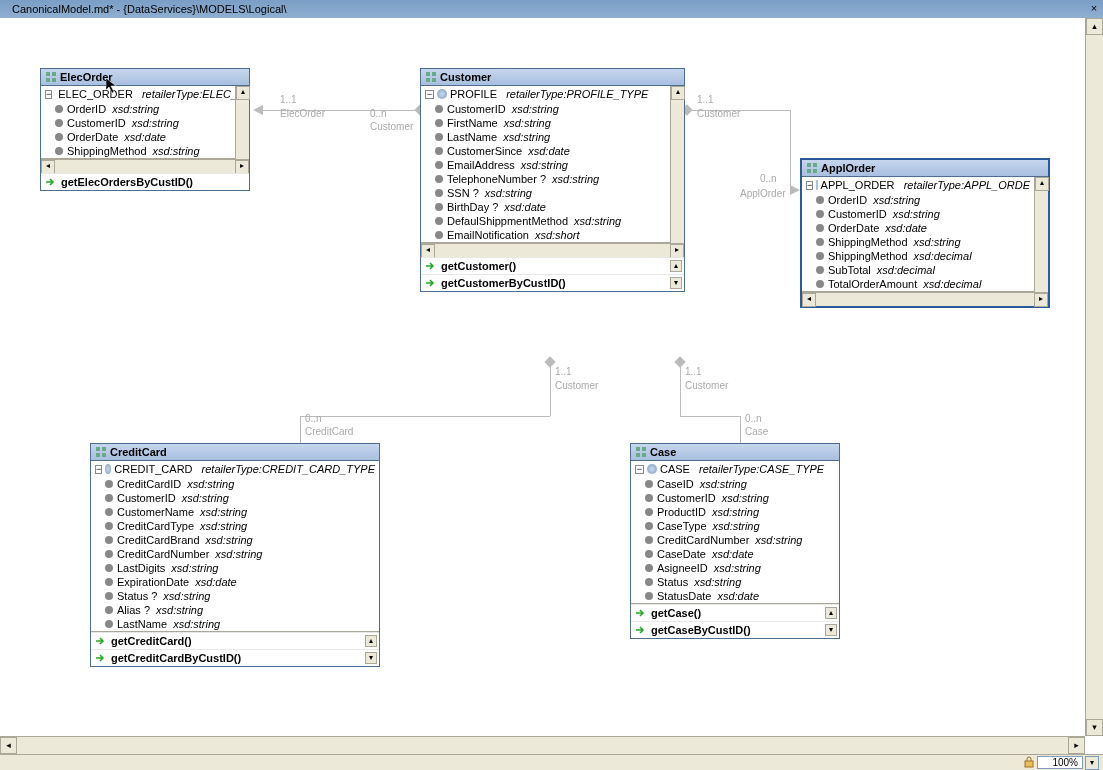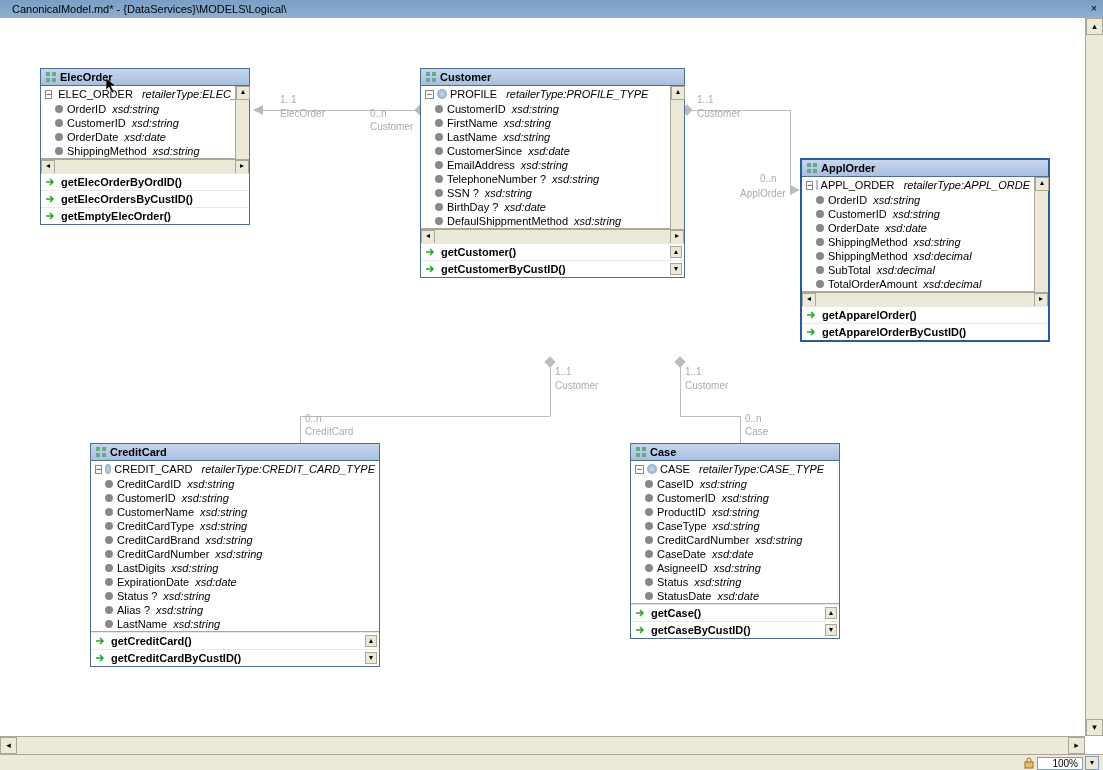--- a/index.html
+++ b/index.html
@@ -7,21 +7,21 @@
 .titlebar { background: linear-gradient(#7a9ec5, #96b4d4); height: 24px; line-height: 18px; padding: 0 12px; color: #000; border-bottom: 1px solid #5a7a9a; position: relative; }
 .titlebar-close { position: absolute; right: 2px; top: 2px; width: 14px; height: 14px; text-align: center; line-height: 12px; cursor: pointer; }
 .canvas { position: absolute; top: 18px; left: 0; right: 18px; bottom: 34px; background: #fff; overflow: hidden; }
 .vscroll { position: absolute; top: 18px; right: 0; width: 18px; bottom: 34px; background: #ece9d8; border-left: 1px solid #aca899; }
 .vscroll .up, .vscroll .down { height: 17px; background: #ece9d8; border: 1px solid #aca899; text-align: center; line-height: 15px; font-size: 9px; }
 .vscroll .down { position: absolute; bottom: 0; left: 0; right: 0; }
 .hscroll { position: absolute; left: 0; right: 18px; bottom: 16px; height: 18px; background: #ece9d8; border-top: 1px solid #aca899; }
 .hscroll .left, .hscroll .right { width: 17px; height: 17px; background: #ece9d8; border: 1px solid #aca899; text-align: center; line-height: 15px; font-size: 9px; display: inline-block; }
 .hscroll .right { position: absolute; right: 0; top: 0; }
 .statusbar { position: absolute; bottom: 0; left: 0; right: 0; height: 16px; background: #ece9d8; border-top: 1px solid #aca899; }
-.zoom { position: absolute; right: 4px; bottom: 0; display: flex; align-items: center; gap: 2px; }
+.zoom { position: absolute; right: 4px; bottom: 0; display: flex; align-items: flex-start; gap: 2px; }
 .zoom-val { border: 1px solid #7f9db9; background: #fff; padding: 0 4px; font-size: 10px; width: 46px; display: inline-block; text-align: right; }
 .zoom-dd { border: 1px solid #7f9db9; background: #ece9d8; width: 14px; height: 14px; text-align: center; line-height: 12px; font-size: 8px; }
 .lock-icon { width: 12px; height: 12px; display: inline-block; }
 
 .entity { position: absolute; background: #fff; border: 1px solid #4f6d8f; }
 .entity.selected { border: 2px solid #2b5a9b; }
 .entity-header { background: linear-gradient(#c6d6ed, #a8bfdf); padding: 2px 4px; font-weight: bold; border-bottom: 1px solid #4f6d8f; display: flex; align-items: center; gap: 3px; }
 .entity-icon { width: 12px; height: 12px; display: inline-block; }
 .entity-body { background: #fff; border-bottom: 1px solid #aca899; }
 .type-row { padding: 2px 4px; display: flex; align-items: center; gap: 3px; white-space: nowrap; overflow: hidden; }
@@ -141,33 +141,21 @@
           <div class="sb-btn">◂</div>
           <div class="sb-track"></div>
           <div class="sb-btn">▸</div>
         </div>
     </div>
     <div class="methods">
       <div class="method">
           <svg class="method-icon" viewBox="0 0 12 10">
             <path d="M1 5 L8 5 M5 2 L8 5 L5 8" stroke="#2a2" stroke-width="1.5" fill="none"></path>
           </svg>
-          <span class="method-name">getElecOrderByOrdID()</span>
-        </div>
-      <div class="method">
-          <svg class="method-icon" viewBox="0 0 12 10">
-            <path d="M1 5 L8 5 M5 2 L8 5 L5 8" stroke="#2a2" stroke-width="1.5" fill="none"></path>
-          </svg>
           <span class="method-name">getElecOrdersByCustID()</span>
-        </div>
-      <div class="method">
-          <svg class="method-icon" viewBox="0 0 12 10">
-            <path d="M1 5 L8 5 M5 2 L8 5 L5 8" stroke="#2a2" stroke-width="1.5" fill="none"></path>
-          </svg>
-          <span class="method-name">getEmptyElecOrder()</span>
         </div>
     </div>
   </div>
 
   <div class="entity" style="left:420px; top:50px; width:265px;">
     <div class="entity-header">
       <svg class="entity-icon" viewBox="0 0 12 12">
           <rect x="1" y="1" width="4" height="4" fill="#6a8"></rect>
           <rect x="7" y="1" width="4" height="4" fill="#6a8"></rect>
           <rect x="1" y="7" width="4" height="4" fill="#6a8"></rect>
@@ -207,20 +195,24 @@
             <span class="attr-type">xsd:string</span>
           </div>
         <div class="attr">
             <span class="attr-name">BirthDay ?</span>
             <span class="attr-type">xsd:date</span>
           </div>
         <div class="attr">
             <span class="attr-name">DefaulShippmentMethod</span>
             <span class="attr-type">xsd:string</span>
           </div>
+        <div class="attr">
+            <span class="attr-name">EmailNotification</span>
+            <span class="attr-type">xsd:short</span>
+          </div>
       </div>
       <div class="body-vscroll">
           <div class="sb-btn">▴</div>
         </div>
       <div class="body-scroll">
           <div class="sb-btn">◂</div>
           <div class="sb-track"></div>
           <div class="sb-btn">▸</div>
         </div>
     </div>
@@ -284,34 +276,20 @@
             <span class="attr-type">xsd:decimal</span>
           </div>
       </div>
       <div class="body-vscroll">
           <div class="sb-btn">▴</div>
         </div>
       <div class="body-scroll">
           <div class="sb-btn">◂</div>
           <div class="sb-track"></div>
           <div class="sb-btn">▸</div>
-        </div>
-    </div>
-    <div class="methods">
-      <div class="method">
-          <svg class="method-icon" viewBox="0 0 12 10">
-            <path d="M1 5 L8 5 M5 2 L8 5 L5 8" stroke="#2a2" stroke-width="1.5" fill="none"></path>
-          </svg>
-          <span class="method-name">getApparelOrder()</span>
-        </div>
-      <div class="method">
-          <svg class="method-icon" viewBox="0 0 12 10">
-            <path d="M1 5 L8 5 M5 2 L8 5 L5 8" stroke="#2a2" stroke-width="1.5" fill="none"></path>
-          </svg>
-          <span class="method-name">getApparelOrderByCustID()</span>
         </div>
     </div>
   </div>
 
   <div class="entity" style="left:90px; top:425px; width:290px;">
     <div class="entity-header">
       <svg class="entity-icon" viewBox="0 0 12 12">
           <rect x="1" y="1" width="4" height="4" fill="#6a8"></rect>
           <rect x="7" y="1" width="4" height="4" fill="#6a8"></rect>
           <rect x="1" y="7" width="4" height="4" fill="#6a8"></rect>

